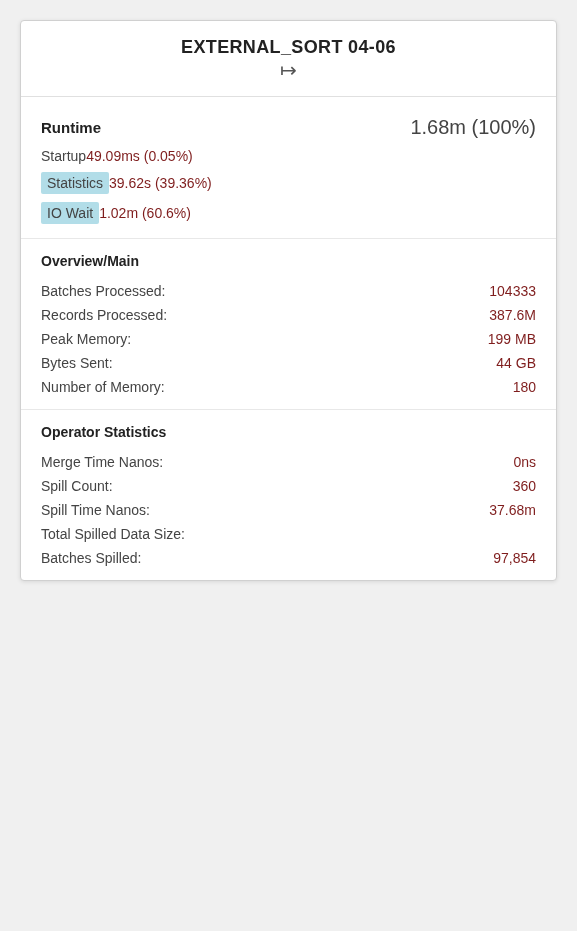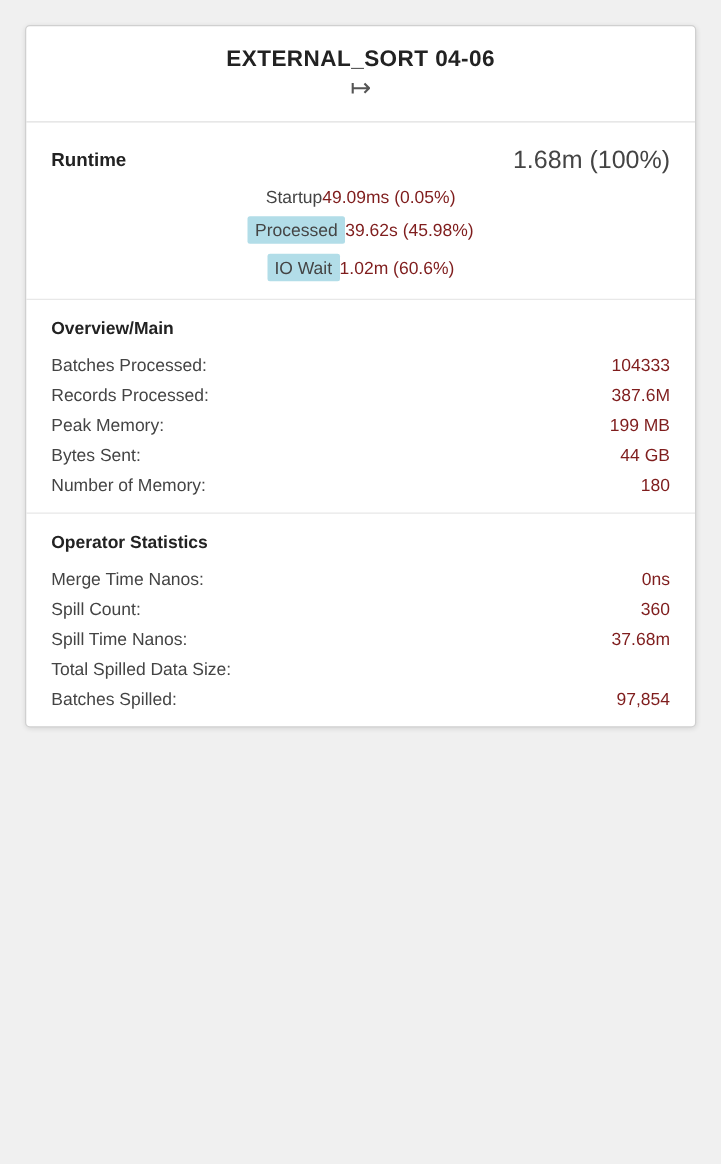--- a/index.html
+++ b/index.html
@@ -113,21 +113,21 @@
 
     .highlight-blue-value {
       background-color: #b2dde8;
       padding: 3px 6px;
       border-radius: 2px;
       display: inline-block;
     }
 
     .runtime-detail-row {
       display: flex;
-      justify-content: center;
+      justify-content: flex-start;
       align-items: center;
       padding: 4px 0;
       font-size: 14px;
       color: #444;
     }
   </style>
 </head>
 <body>
 
 <div class="card">
@@ -140,22 +140,22 @@
   <div class="section">
     <div class="runtime-row">
       <span class="runtime-label">Runtime</span>
       <span class="runtime-value">1.68m (100%)</span>
     </div>
     <div class="runtime-detail-row">
       <span class="stat-label">Startup</span>
       <span class="stat-value">49.09ms (0.05%)</span>
     </div>
     <div class="runtime-detail-row">
-      <span class="highlight-blue">Processed</span>
-      <span class="stat-value">39.62s (45.98%)</span>
+      <span class="highlight-blue">Statistics</span>
+      <span class="stat-value">39.62s (39.36%)</span>
     </div>
     <div class="runtime-detail-row">
       <span class="highlight-blue">IO Wait</span>
       <span class="stat-value">1.02m (60.6%)</span>
     </div>
   </div>
 
   <div class="section">
     <div class="section-title">Overview/Main</div>
     <div class="stat-row">

